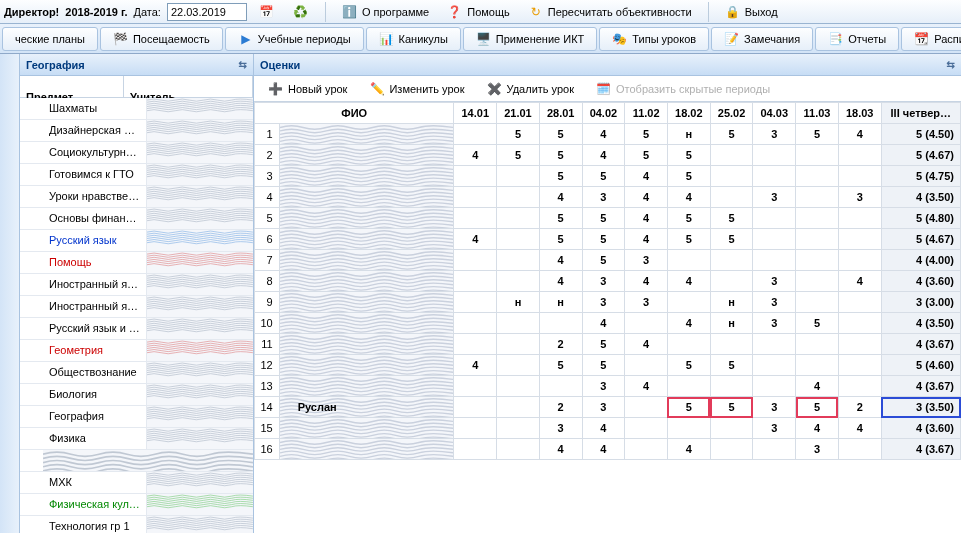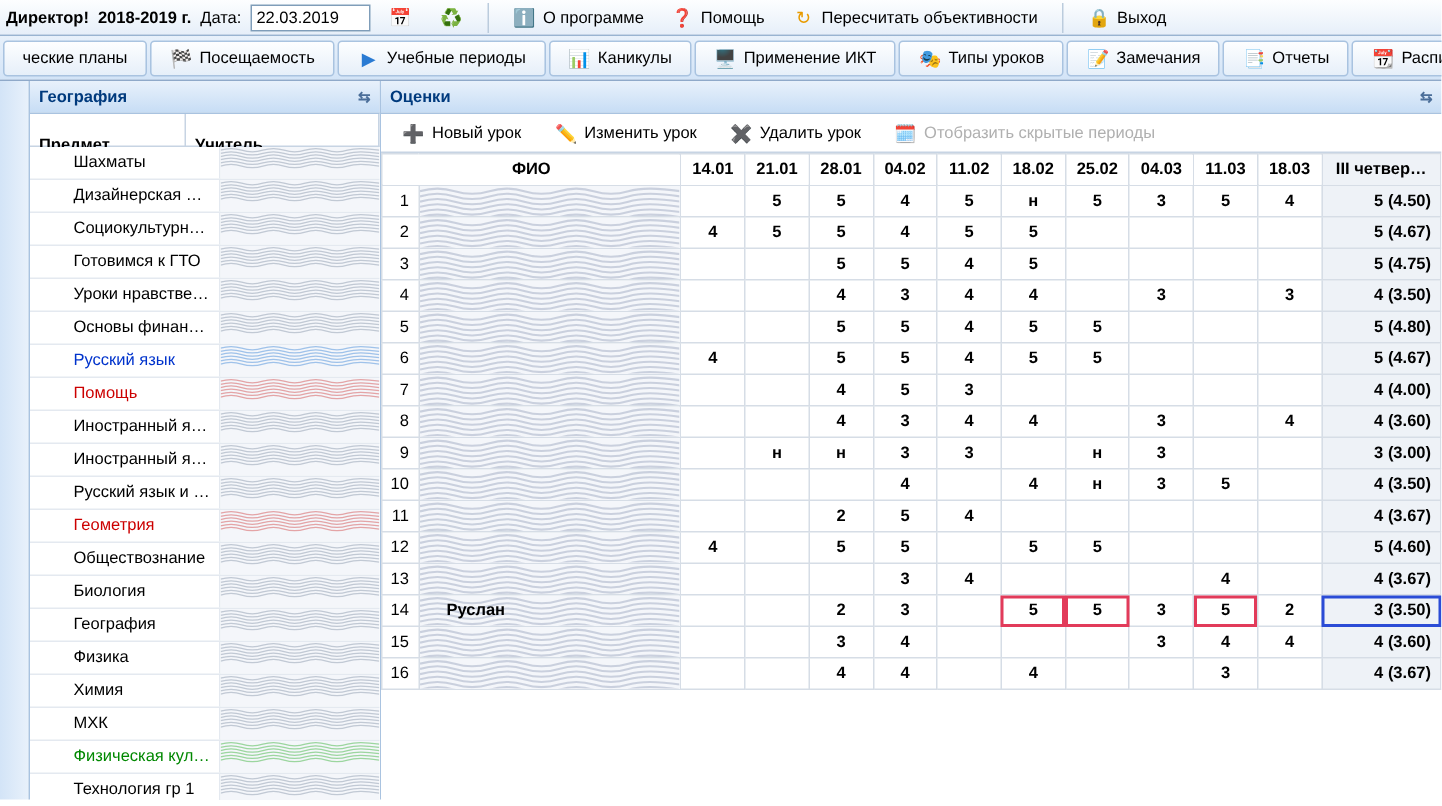--- a/index.html
+++ b/index.html
@@ -262,21 +262,20 @@
         </div>
         <div class="subj-row">
           <div class="c1 ">Физика</div>
           <div class="c2">
             <svg class="squiggle" viewBox="0 0 150 22" preserveAspectRatio="none">
               <path d="M0 3 Q10 0 20 3 T40 3 T60 3 T80 3 T100 3 T120 3 T150 3 M0 6 Q10 3 20 6 T40 6 T60 6 T80 6 T100 6 T120 6 T150 6 M0 9 Q10 6 20 9 T40 9 T60 9 T80 9 T100 9 T120 9 T150 9 M0 12 Q10 9 20 12 T40 12 T60 12 T80 12 T100 12 T120 12 T150 12 M0 15 Q10 12 20 15 T40 15 T60 15 T80 15 T100 15 T120 15 T150 15 M0 18 Q10 15 20 18 T40 18 T60 18 T80 18 T100 18 T120 18 T150 18 " stroke="#7a8aa0" stroke-width="1.2" fill="none" opacity="0.7"></path>
             </svg>
           </div>
         </div>
         <div class="subj-row">
-          <div class="c1 ">Химия</div>
           <div class="c2">
             <svg class="squiggle" viewBox="0 0 150 22" preserveAspectRatio="none">
               <path d="M0 3 Q10 0 20 3 T40 3 T60 3 T80 3 T100 3 T120 3 T150 3 M0 6 Q10 3 20 6 T40 6 T60 6 T80 6 T100 6 T120 6 T150 6 M0 9 Q10 6 20 9 T40 9 T60 9 T80 9 T100 9 T120 9 T150 9 M0 12 Q10 9 20 12 T40 12 T60 12 T80 12 T100 12 T120 12 T150 12 M0 15 Q10 12 20 15 T40 15 T60 15 T80 15 T100 15 T120 15 T150 15 M0 18 Q10 15 20 18 T40 18 T60 18 T80 18 T100 18 T120 18 T150 18 " stroke="#7a8aa0" stroke-width="1.2" fill="none" opacity="0.7"></path>
             </svg>
           </div>
         </div>
         <div class="subj-row">
           <div class="c1 ">МХК</div>
           <div class="c2">
             <svg class="squiggle" viewBox="0 0 150 22" preserveAspectRatio="none">

